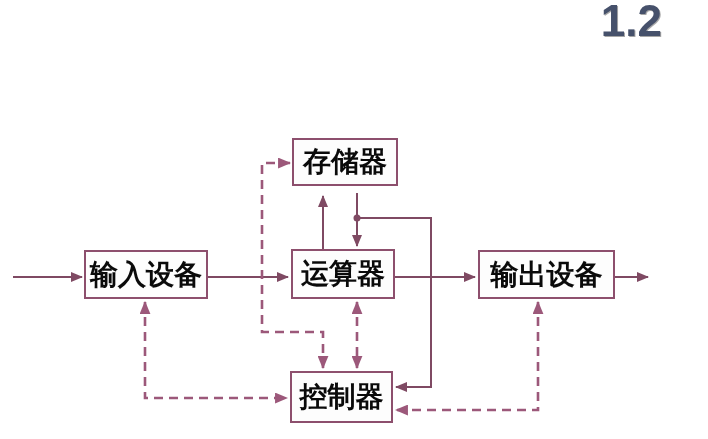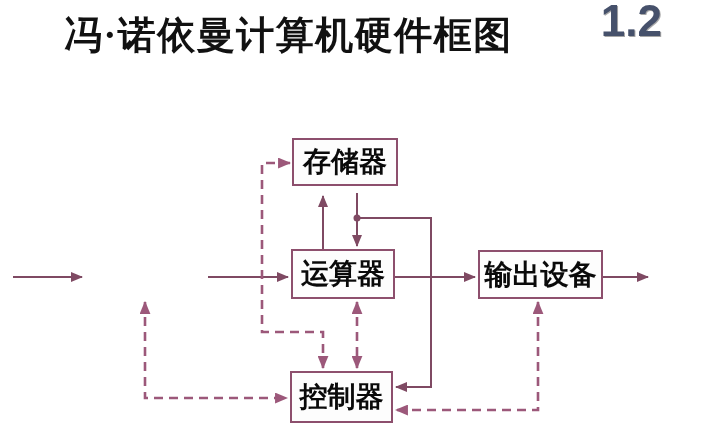--- a/index.html
+++ b/index.html
@@ -39,29 +39,28 @@
     border:2px solid var(--box-border);background:var(--box-fill);
     display:flex;align-items:center;justify-content:center;
   }
   .box span{
     font-size:28px;font-weight:bold;color:#0a0a0a;
     white-space:nowrap;line-height:1;
   }
   .box-memory{left:292px;top:138px;width:106px;height:48px;}
   .box-input{left:84px;top:250px;width:124px;height:49px;}
   .box-alu{left:291px;top:249px;width:104px;height:50px;}
-  .box-output{left:478px;top:250px;width:125px;height:49px;}
+  .box-output{left:478px;top:250px;width:137px;height:49px;}
   .box-controller{left:290px;top:371px;width:103px;height:52px;justify-content:center;}
 </style>
 </head>
 <body>
 
 <div class="stage">
 
-  <div class="title">冯·诺依曼计算机硬件框图</div>
   <div class="page-num">1.2</div>
 
   <svg class="canvas" width="708" height="439" viewBox="0 0 708 439">
     <defs>
       <marker id="ah-solid" viewBox="0 0 12 10" refX="11" refY="5" markerWidth="12" markerHeight="10" markerUnits="userSpaceOnUse" orient="auto-start-reverse">
         <path d="M0,0 L12,5 L0,10 Z" class="ah-s"></path>
       </marker>
       <marker id="ah-dashed" viewBox="0 0 12 10" refX="11" refY="5" markerWidth="13" markerHeight="11" markerUnits="userSpaceOnUse" orient="auto-start-reverse">
         <path d="M0,0 L12,5 L0,10 Z" class="ah-d"></path>
       </marker>
@@ -78,20 +77,23 @@
 
     <path class="ln-d" d="M323,368 V332 H262 V163 H290" marker-start="url(#ah-dashed)" marker-end="url(#ah-dashed)"></path>
     <path class="ln-d" d="M357,302 V368" marker-start="url(#ah-dashed)" marker-end="url(#ah-dashed)"></path>
     <path class="ln-d" d="M145,302 V398 H287" marker-start="url(#ah-dashed)" marker-end="url(#ah-dashed)"></path>
     <path class="ln-d" d="M538,302 V410 H396" marker-start="url(#ah-dashed)" marker-end="url(#ah-dashed)"></path>
   </svg>
 
   <div class="box box-memory">
     <span>存储器</span>
   </div>
+  <div class="box box-input">
+    <span>输入设备</span>
+  </div>
   <div class="box box-alu">
     <span>运算器</span>
   </div>
   <div class="box box-output">
     <span>输出设备</span>
   </div>
   <div class="box box-controller">
     <span>控制器</span>
   </div>
 

